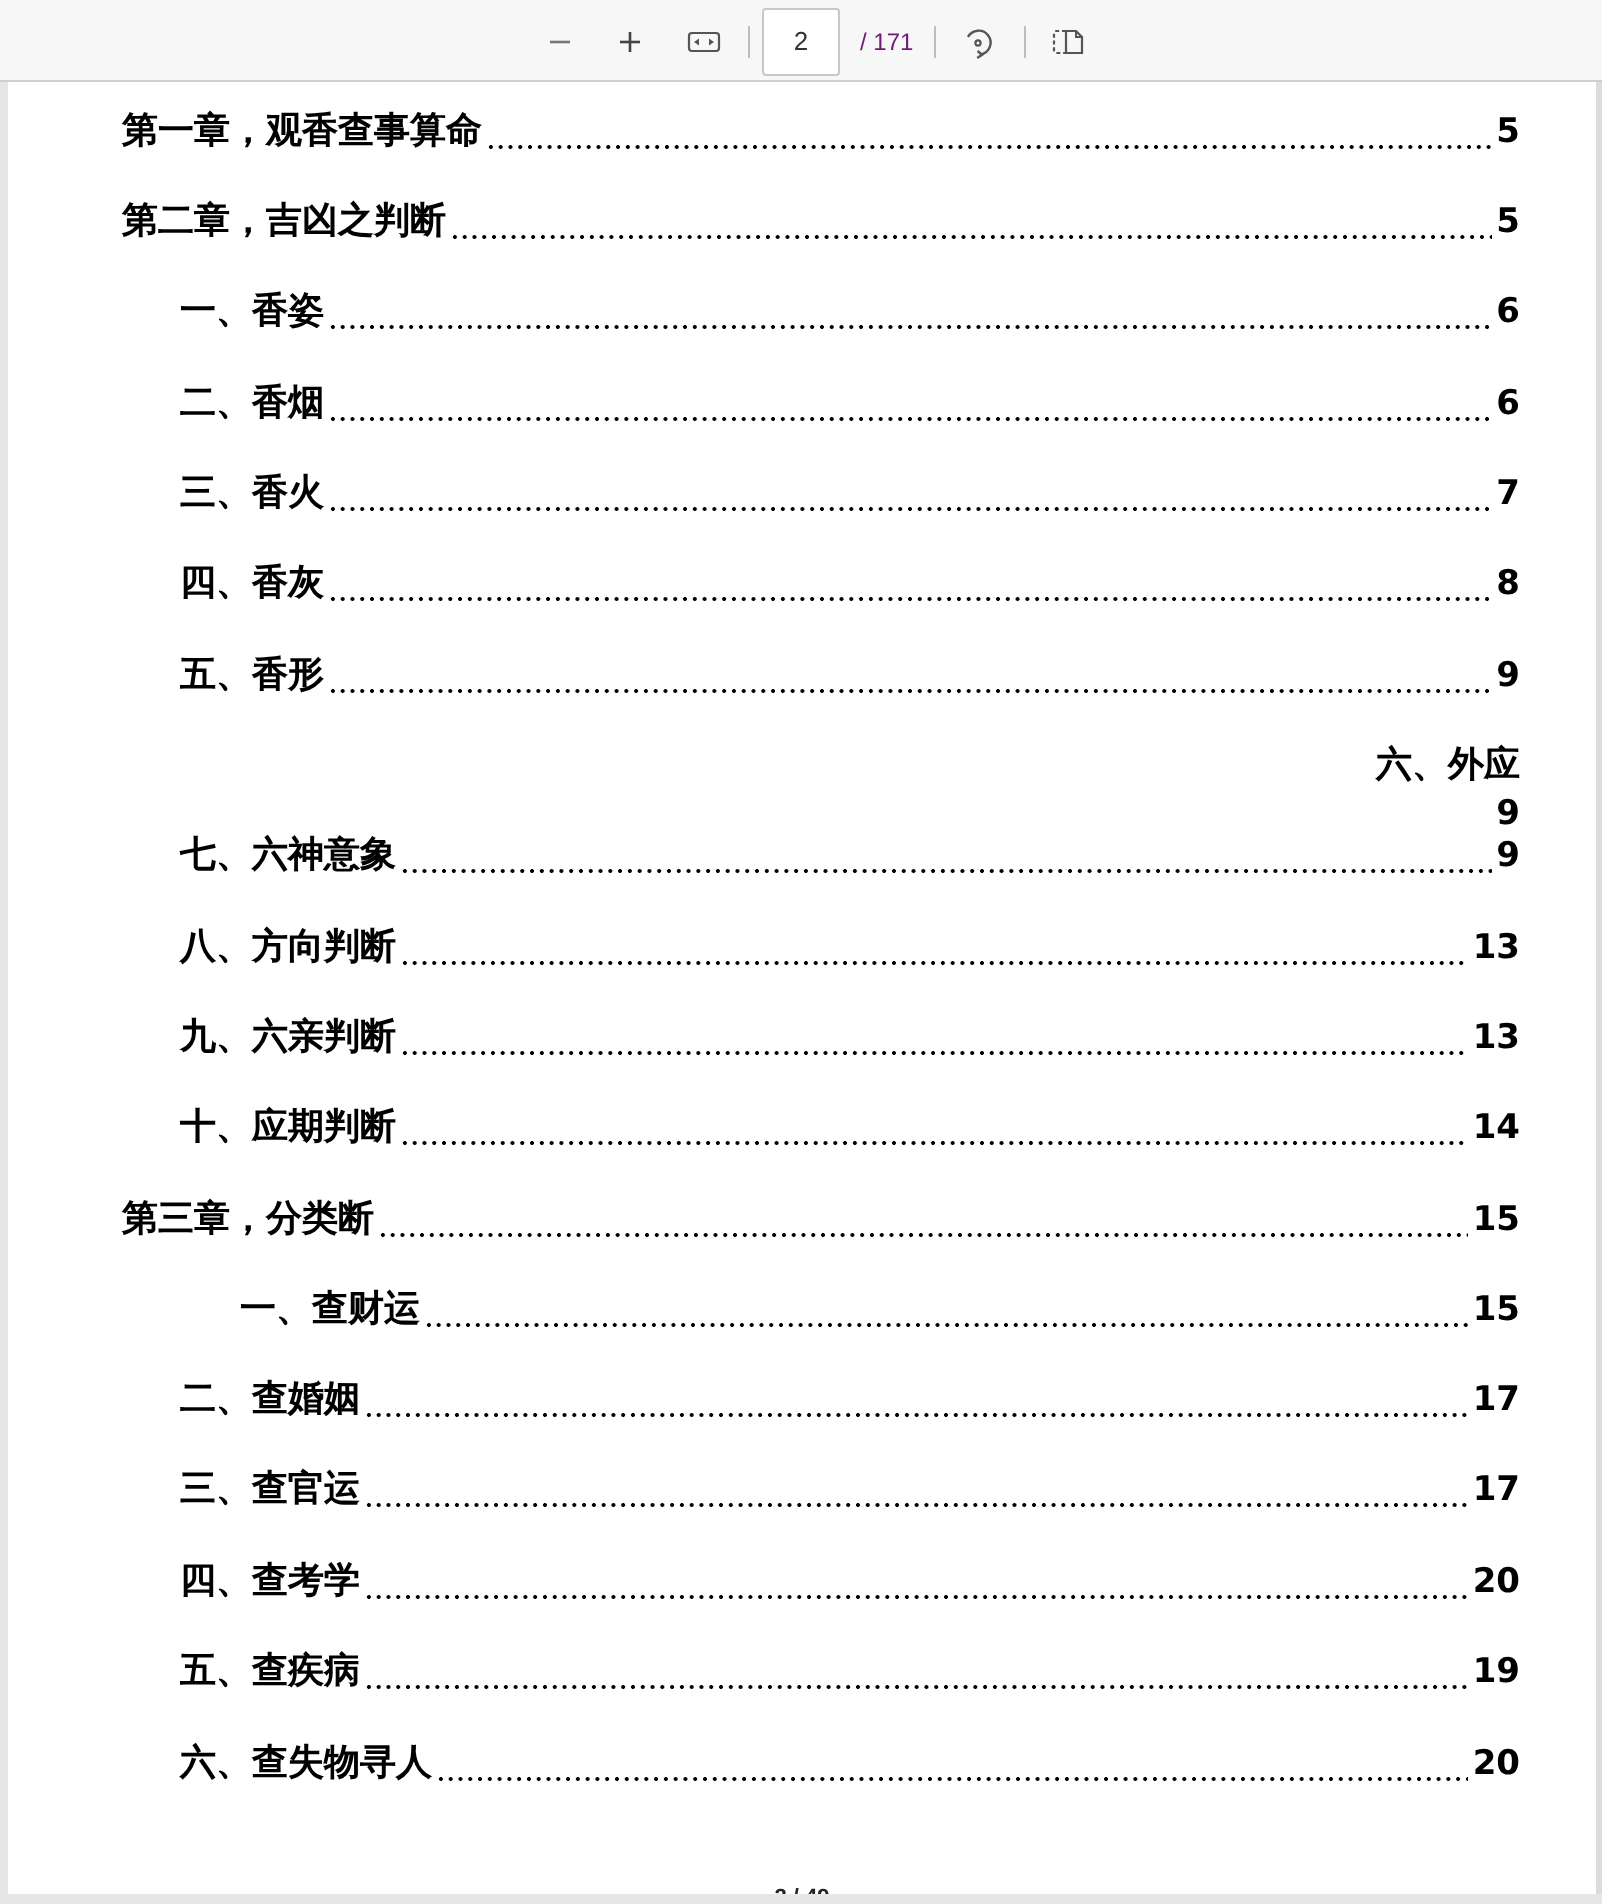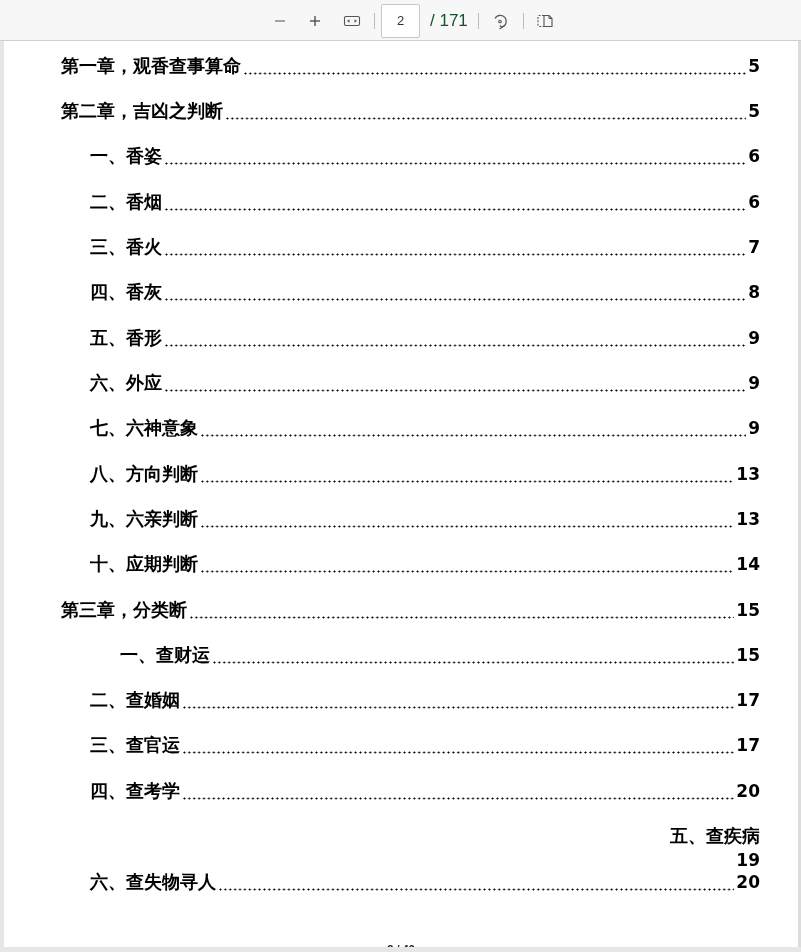--- a/index.html
+++ b/index.html
@@ -30,21 +30,21 @@
     }
     .page-input {
       width: 39px; height: 34px;
       border: 1px solid #c8c8c8; background: #fff; border-radius: 2px;
       font-family: "Liberation Sans", sans-serif;
       font-size: 13px; color: #333; text-align: center;
       outline: none;
     }
     .page-total {
       font-family: "Liberation Sans", sans-serif;
-      font-size: 17px; color: #14532d; margin-left: 10px; margin-right: 4px;
+      font-size: 12px; color: #701a75; margin-left: 10px; margin-right: 4px;
     }
     .viewer {
       position: absolute; left: 0; top: 41px; width: 801px; height: 911px;
       background: #e6e6e6; overflow: hidden;
     }
     .page {
       position: absolute; left: 4px; top: 0; width: 794px; height: 906px;
       background: #ffffff;
       font-weight: bold;
     }
@@ -158,21 +158,21 @@
     <div class="toc-row" style="left:86px; right:38px; top:239px;">
       <span class="toc-title">四、香灰</span>
       <span class="toc-leader"></span>
       <span class="toc-page">8</span>
     </div>
     <div class="toc-row" style="left:86px; right:38px; top:285px;text-align:right;">
       <span class="toc-title">五、香形</span>
       <span class="toc-leader"></span>
       <span class="toc-page">9</span>
     </div>
-    <div class="toc-row" style="left:86px; right:38px; top:330px;">
+    <div class="toc-row" style="left:86px; right:38px; top:330px;flex-direction:column;">
       <span class="toc-title">六、外应</span>
       <span class="toc-leader"></span>
       <span class="toc-page">9</span>
     </div>
     <div class="toc-row" style="left:86px; right:38px; top:375px;align-items:flex-end;">
       <span class="toc-title">七、六神意象</span>
       <span class="toc-leader"></span>
       <span class="toc-page">9</span>
     </div>
     <div class="toc-row" style="left:86px; right:38px; top:421px;">
@@ -208,21 +208,21 @@
     <div class="toc-row" style="left:86px; right:38px; top:692px;">
       <span class="toc-title">三、查官运</span>
       <span class="toc-leader"></span>
       <span class="toc-page">17</span>
     </div>
     <div class="toc-row" style="left:86px; right:38px; top:738px;">
       <span class="toc-title">四、查考学</span>
       <span class="toc-leader"></span>
       <span class="toc-page">20</span>
     </div>
-    <div class="toc-row" style="left:86px; right:38px; top:783px;flex-direction:column;">
+    <div class="toc-row" style="left:86px; right:38px; top:783px;">
       <span class="toc-title">五、查疾病</span>
       <span class="toc-leader"></span>
       <span class="toc-page">19</span>
     </div>
     <div class="toc-row" style="left:86px; right:38px; top:829px;">
       <span class="toc-title">六、查失物寻人</span>
       <span class="toc-leader"></span>
       <span class="toc-page">20</span>
     </div>
 

